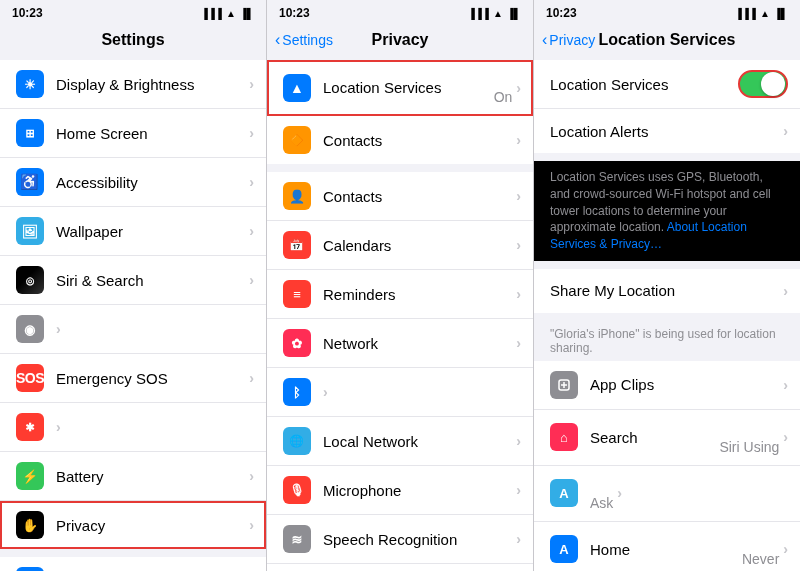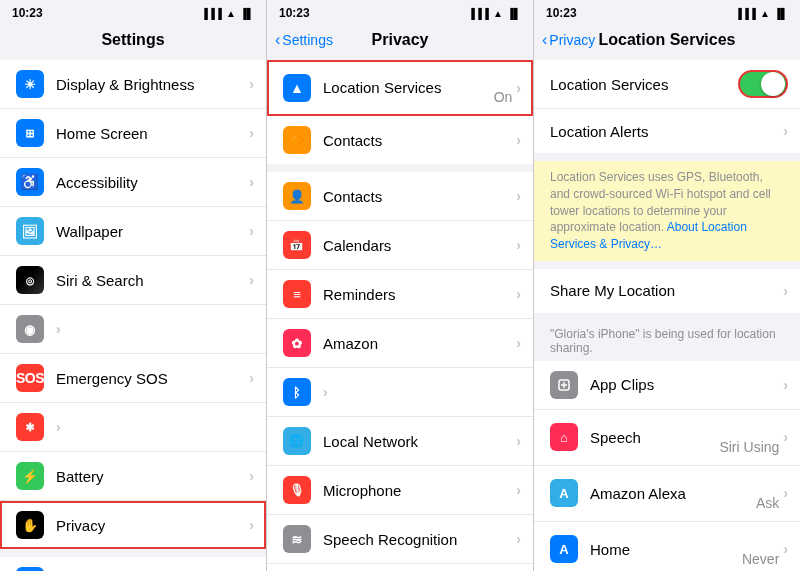--- a/index.html
+++ b/index.html
@@ -171,21 +171,21 @@
       box-shadow: 0 1px 3px rgba(0,0,0,0.3);
     }
 
     
     .privacy-panel .list-section {
       margin-bottom: 0;
     }
 
     
     .location-desc {
-      background: #fef9c3;
+      background: #000000;
       padding: 8px 16px;
       font-size: 12px;
       color: #8e8e93;
       line-height: 1.4;
       margin-bottom: 8px;
     }
 
     .location-desc a {
       color: #007aff;
       text-decoration: none;
@@ -399,21 +399,21 @@
           <div class="item-icon icon-red">
               <span class="icon-text">≡</span>
             </div>
           <span class="item-label">Reminders</span>
           <span class="item-chevron">›</span>
         </div>
         <div class="list-item">
           <div class="item-icon icon-pink">
               <span class="icon-text">✿</span>
             </div>
-          <span class="item-label">Amazon</span>
+          <span class="item-label">Network</span>
           <span class="item-chevron">›</span>
         </div>
         <div class="list-item">
           <div class="item-icon icon-blue">
               <span class="icon-text">ᛒ</span>
             </div>
           <span class="item-chevron">›</span>
         </div>
         <div class="list-item">
           <div class="item-icon icon-cyan">
@@ -499,29 +499,28 @@
               <path d="M5 8h6M8 5v6" stroke="#fff" stroke-width="1.5"></path>
             </svg>
           </div>
           <span class="item-label">App Clips</span>
           <span class="item-chevron">›</span>
         </div>
         <div class="list-item">
           <div class="item-icon icon-pink">
               <span class="icon-text" style="font-size:13px">⌂</span>
             </div>
-          <span class="item-label">Speech</span>
+          <span class="item-label">Search</span>
           <span class="item-value">Siri Using</span>
           <span class="item-chevron">›</span>
         </div>
         <div class="list-item">
           <div class="item-icon icon-cyan">
               <span class="icon-text">A</span>
             </div>
-          <span class="item-label">Amazon Alexa</span>
           <span class="item-value">Ask</span>
           <span class="item-chevron">›</span>
         </div>
         <div class="list-item">
           <div class="item-icon icon-blue">
               <span class="icon-text">A</span>
             </div>
           <span class="item-label">Home</span>
           <span class="item-value">Never</span>
           <span class="item-chevron">›</span>

